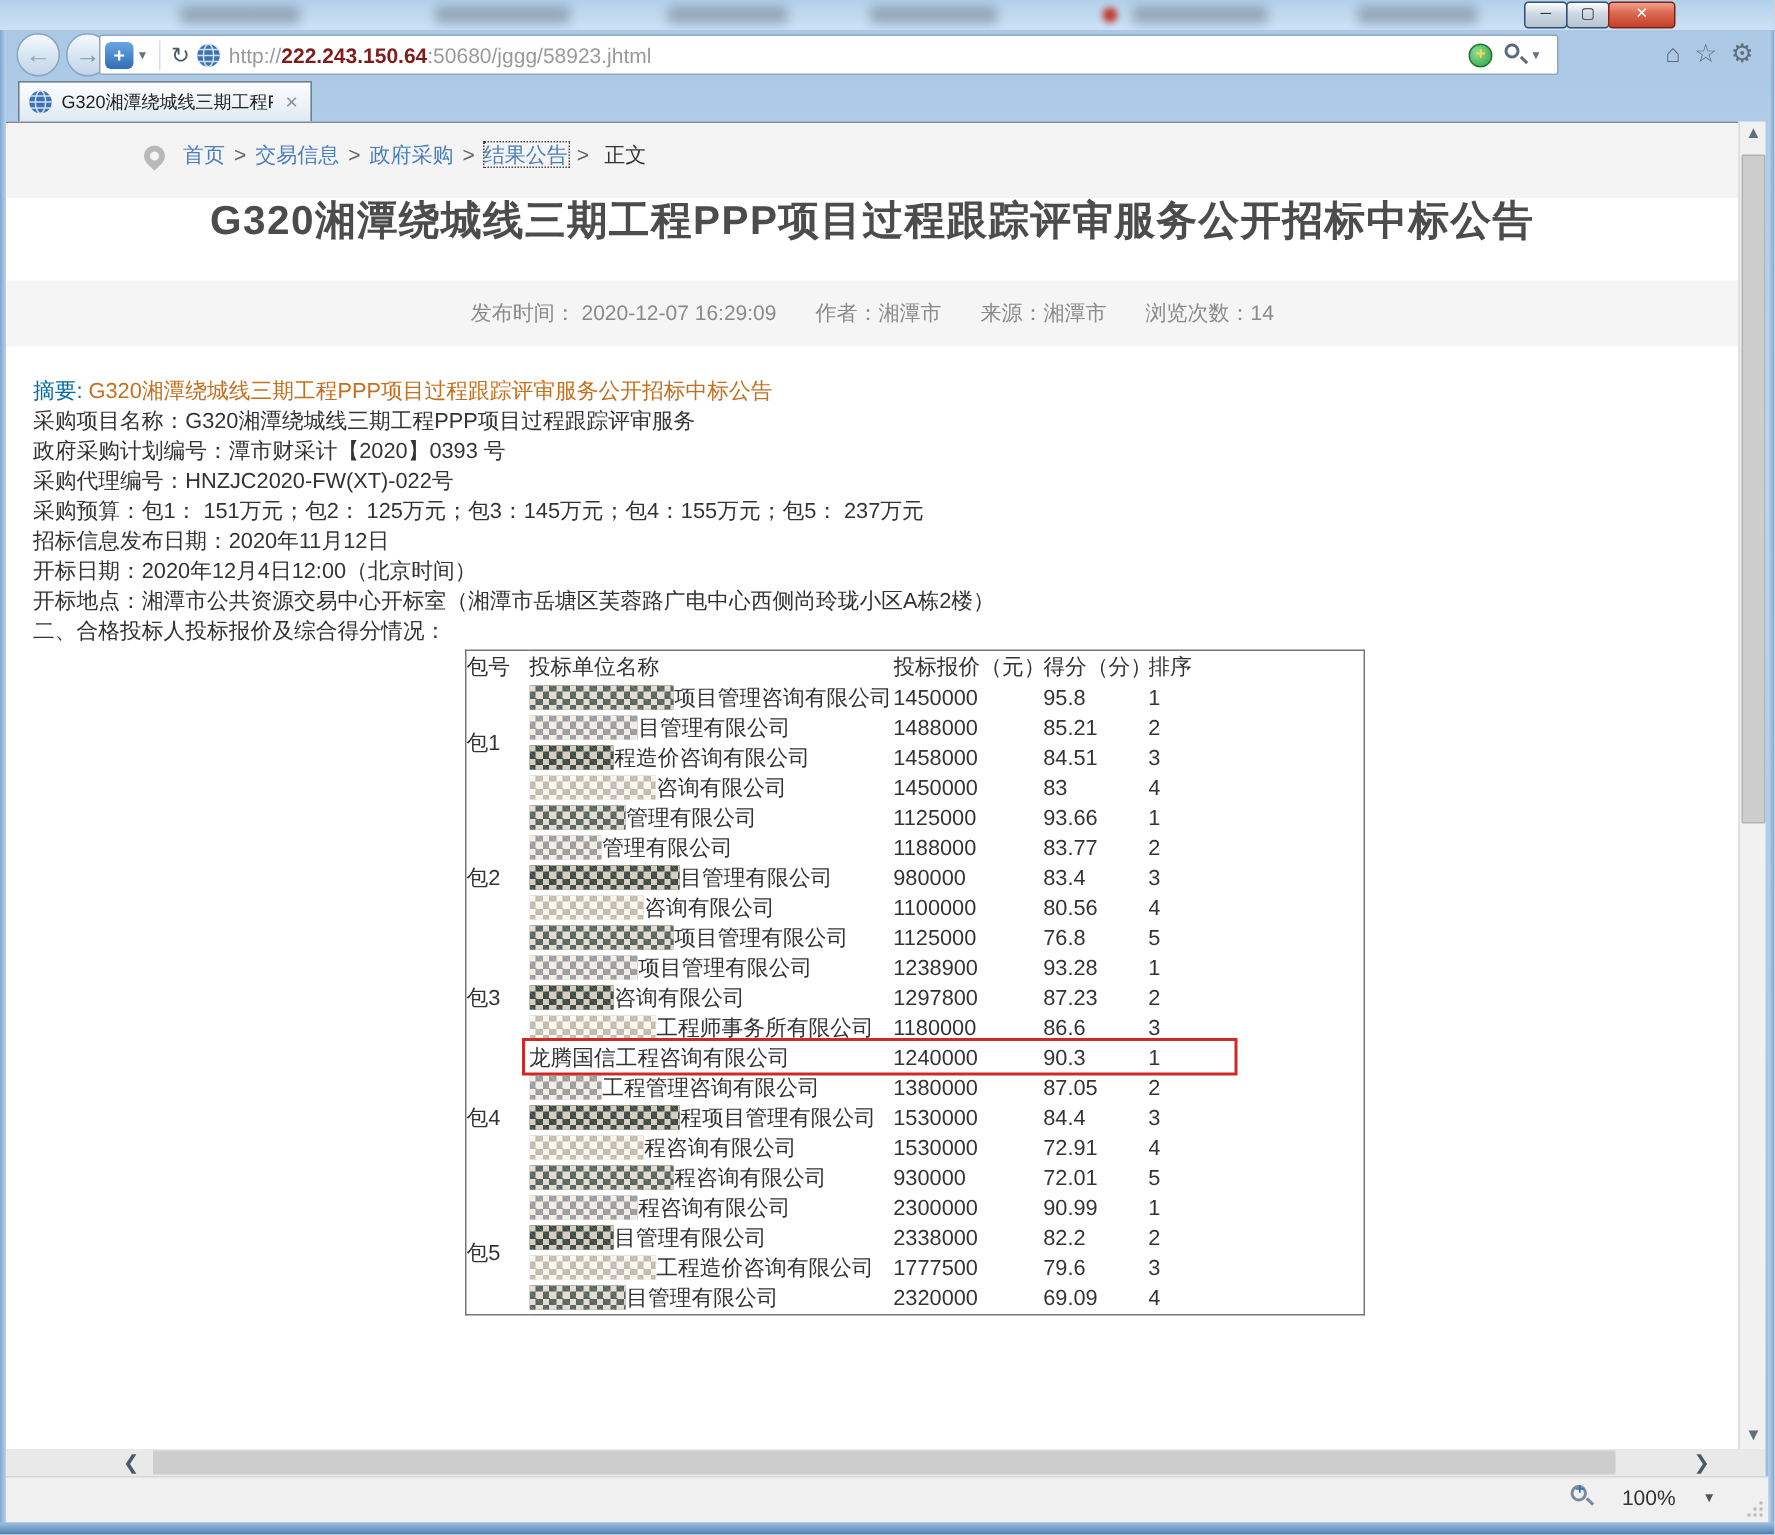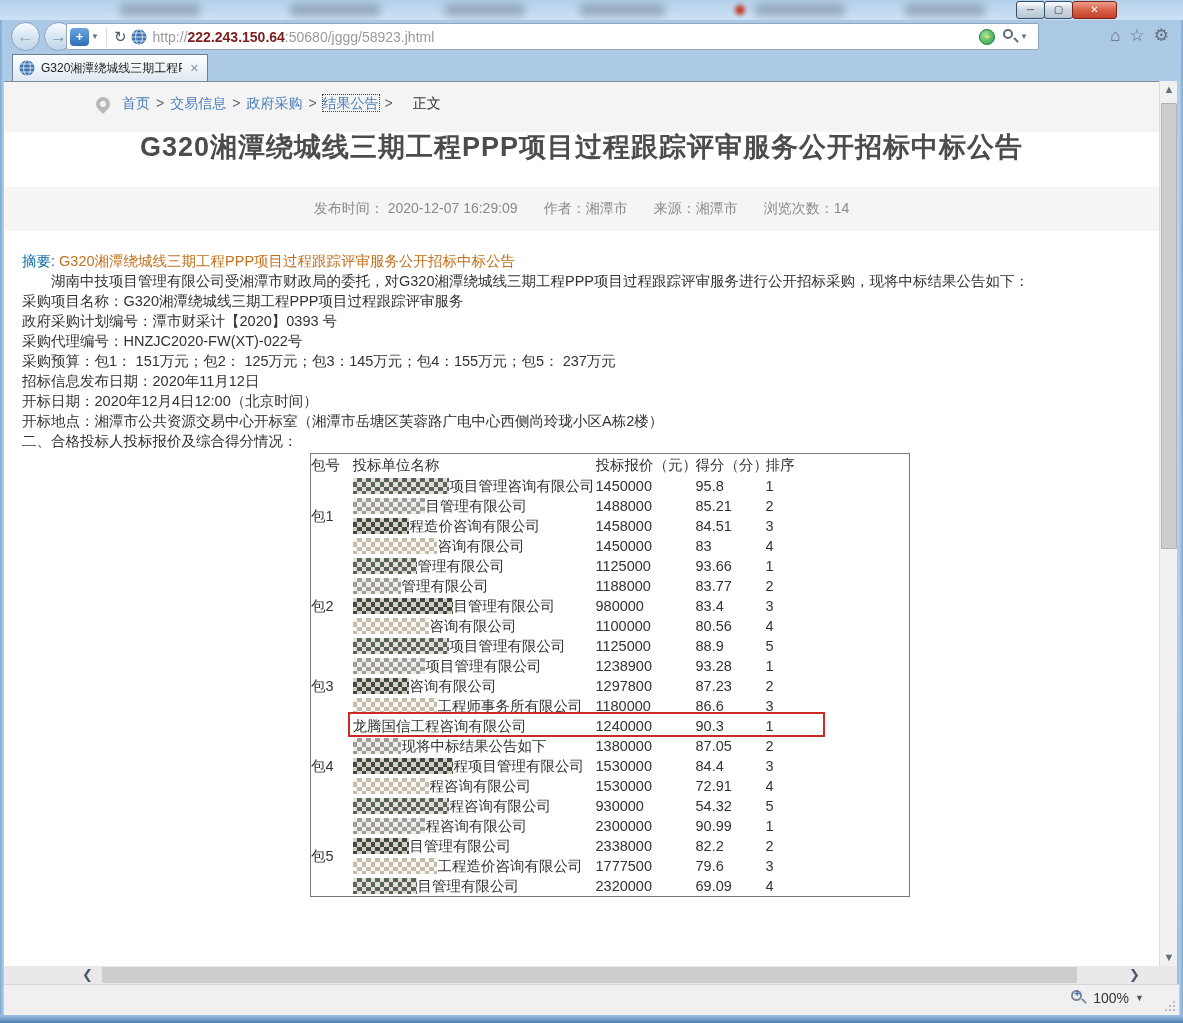--- a/index.html
+++ b/index.html
@@ -57,21 +57,21 @@
   
   .page { position:absolute; left:4px; top:81px; width:1155px; height:885px; background:#fff;
           border-top:1px solid #7d8a96; overflow:hidden; }
   .crumb-band { position:absolute; left:0; top:0; width:1155px; height:50px; background:#f4f4f4; }
   .crumb-inner { position:absolute; left:92px; top:13px; display:flex; align-items:center; font-size:14px; }
   .pin-icon { width:14px; height:14px; border-radius:50% 50% 50% 0; transform:rotate(-45deg); background:#b9b9b9; margin-right:10px; position:relative; }
   .pin-icon:after { content:""; position:absolute; left:4px; top:4px; width:6px; height:6px; border-radius:50%; background:#f4f4f4; }
   .crumb-link { color:#4a7ebb; text-decoration:none; margin:0 2px; }
   .crumb-link.focused { outline:1px dotted #444; }
   .crumb-sep { color:#666; margin:0 4px; }
-  .crumb-current { color:#333; margin-left:16px; }
+  .crumb-current { color:#333; margin-left:6px; }
 
   .art-title { margin:47px auto 0; width:1080px; text-align:center; font-size:27px; font-weight:bold; color:#4c4c4c; letter-spacing:1px; }
   .meta-band { margin-top:22px; height:44px; background:#f5f5f5; display:flex; align-items:center; justify-content:center; }
   .meta-band span { color:#8a8a8a; font-size:14px; margin:0 13px; }
 
   .body-text { padding:20px 18px 0; font-size:14.5px; color:#333; line-height:20px; }
   .summary-line { }
   .summary-label { color:#0369a1; }
   .summary-text { color:#c2701e; }
   .para.indent { text-indent:2em; }
@@ -107,21 +107,21 @@
   .v-thumb { position:absolute; left:1px; top:22px; width:16px; height:446px; background:#cdcdcd; border:1px solid #b3b3b3; border-radius:1px; }
 
   
   .hscroll { position:absolute; left:4px; top:966px; width:1173px; height:18px; background:#e9e9e9; }
   .h-arrow { position:absolute; top:0; height:18px; line-height:18px; color:#4a5a68; font-size:13px; font-weight:bold; }
   .h-arrow.left { left:78px; } .h-arrow.right { left:1125px; }
   .h-thumb { position:absolute; left:98px; top:1px; width:975px; height:16px; background:#cdcdcd; }
 
   
   .statusbar { position:absolute; left:4px; top:984px; width:1175px; height:31px; background:#f0f0f0; border-top:1px solid #d6d6d6; }
-  .zoom-ctl { position:absolute; right:35px; top:5px; display:flex; align-items:center; gap:6px; }
+  .zoom-ctl { position:absolute; right:35px; top:5px; display:flex; align-items:center; gap:18px; }
   .zoom-glass { position:relative; width:16px; height:16px; }
   .zoom-glass .lens { width:11px; height:11px; border:2px solid #7a8a98; border-radius:50%; position:relative; }
   .zoom-glass .lens:after { content:"+"; position:absolute; left:1px; top:-4px; color:#2f6db8; font-size:10px; font-weight:bold; }
   .zoom-glass .stem { position:absolute; left:10px; top:10px; width:6px; height:2px; background:#7a8a98; transform:rotate(45deg); }
   .zoom-label { font-size:14px; color:#333; }
   .zoom-caret { font-size:9px; color:#555; }
   .grip { position:absolute; right:4px; bottom:4px; width:12px; height:12px; }
   .grip i { position:absolute; width:2px; height:2px; background:#b9b9b9; }
 
   
@@ -207,21 +207,20 @@
       <span>来源：湘潭市</span>
       <span>浏览次数：14</span>
     </div>
 
     <div class="body-text">
       <div class="summary-line">
         <span class="summary-label">摘要:</span>
         <span class="summary-text">G320湘潭绕城线三期工程PPP项目过程跟踪评审服务公开招标中标公告</span>
       </div>
       <div id="paragraphs">
-          <div class="para indent">湖南中技项目管理有限公司受湘潭市财政局的委托，对G320湘潭绕城线三期工程PPP项目过程跟踪评审服务进行公开招标采购，现将中标结果公告如下：</div>
           <div class="para">采购项目名称：G320湘潭绕城线三期工程PPP项目过程跟踪评审服务</div>
           <div class="para">政府采购计划编号：潭市财采计【2020】0393 号</div>
           <div class="para">采购代理编号：HNZJC2020-FW(XT)-022号</div>
           <div class="para">采购预算：包1： 151万元；包2： 125万元；包3：145万元；包4：155万元；包5： 237万元</div>
           <div class="para">招标信息发布日期：2020年11月12日</div>
           <div class="para">开标日期：2020年12月4日12:00（北京时间）</div>
           <div class="para">开标地点：湘潭市公共资源交易中心开标室（湘潭市岳塘区芙蓉路广电中心西侧尚玲珑小区A栋2楼）</div>
           <div class="para">二、合格投标人投标报价及综合得分情况：</div>
         </div>
 
@@ -290,21 +289,21 @@
               </tr>
               <tr>
                 <td class="c-name"><span class="mosaic mz3" style="width: 76px;"></span><span>咨询有限公司</span></td>
                 <td>1100000</td>
                 <td>80.56</td>
                 <td>4</td>
               </tr>
               <tr>
                 <td class="c-name"><span class="mosaic mz0" style="width: 96px;"></span><span>项目管理有限公司</span></td>
                 <td>1125000</td>
-                <td>88.9</td>
+                <td>76.8</td>
                 <td>5</td>
               </tr>
               <tr>
                 <td class="c-pkg" rowspan="3">包3</td>
                 <td class="c-name"><span class="mosaic mz1" style="width: 72px;"></span><span>项目管理有限公司</span></td>
                 <td>1238900</td>
                 <td>93.28</td>
                 <td>1</td>
               </tr>
               <tr>
@@ -320,41 +319,41 @@
                 <td>3</td>
               </tr>
               <tr>
                 <td class="c-pkg" rowspan="5">包4</td>
                 <td class="c-name"><span>龙腾国信工程咨询有限公司</span></td>
                 <td>1240000</td>
                 <td>90.3</td>
                 <td>1</td>
               </tr>
               <tr>
-                <td class="c-name"><span class="mosaic mz1" style="width: 48px;"></span><span>现将中标结果公告如下</span></td>
+                <td class="c-name"><span class="mosaic mz1" style="width: 48px;"></span><span>工程管理咨询有限公司</span></td>
                 <td>1380000</td>
                 <td>87.05</td>
                 <td>2</td>
               </tr>
               <tr>
                 <td class="c-name"><span class="mosaic mz2" style="width: 100px;"></span><span>程项目管理有限公司</span></td>
                 <td>1530000</td>
                 <td>84.4</td>
                 <td>3</td>
               </tr>
               <tr>
                 <td class="c-name"><span class="mosaic mz3" style="width: 76px;"></span><span>程咨询有限公司</span></td>
                 <td>1530000</td>
                 <td>72.91</td>
                 <td>4</td>
               </tr>
               <tr>
                 <td class="c-name"><span class="mosaic mz0" style="width: 96px;"></span><span>程咨询有限公司</span></td>
                 <td>930000</td>
-                <td>54.32</td>
+                <td>72.01</td>
                 <td>5</td>
               </tr>
               <tr>
                 <td class="c-pkg" rowspan="4">包5</td>
                 <td class="c-name"><span class="mosaic mz1" style="width: 72px;"></span><span>程咨询有限公司</span></td>
                 <td>2300000</td>
                 <td>90.99</td>
                 <td>1</td>
               </tr>
               <tr>

